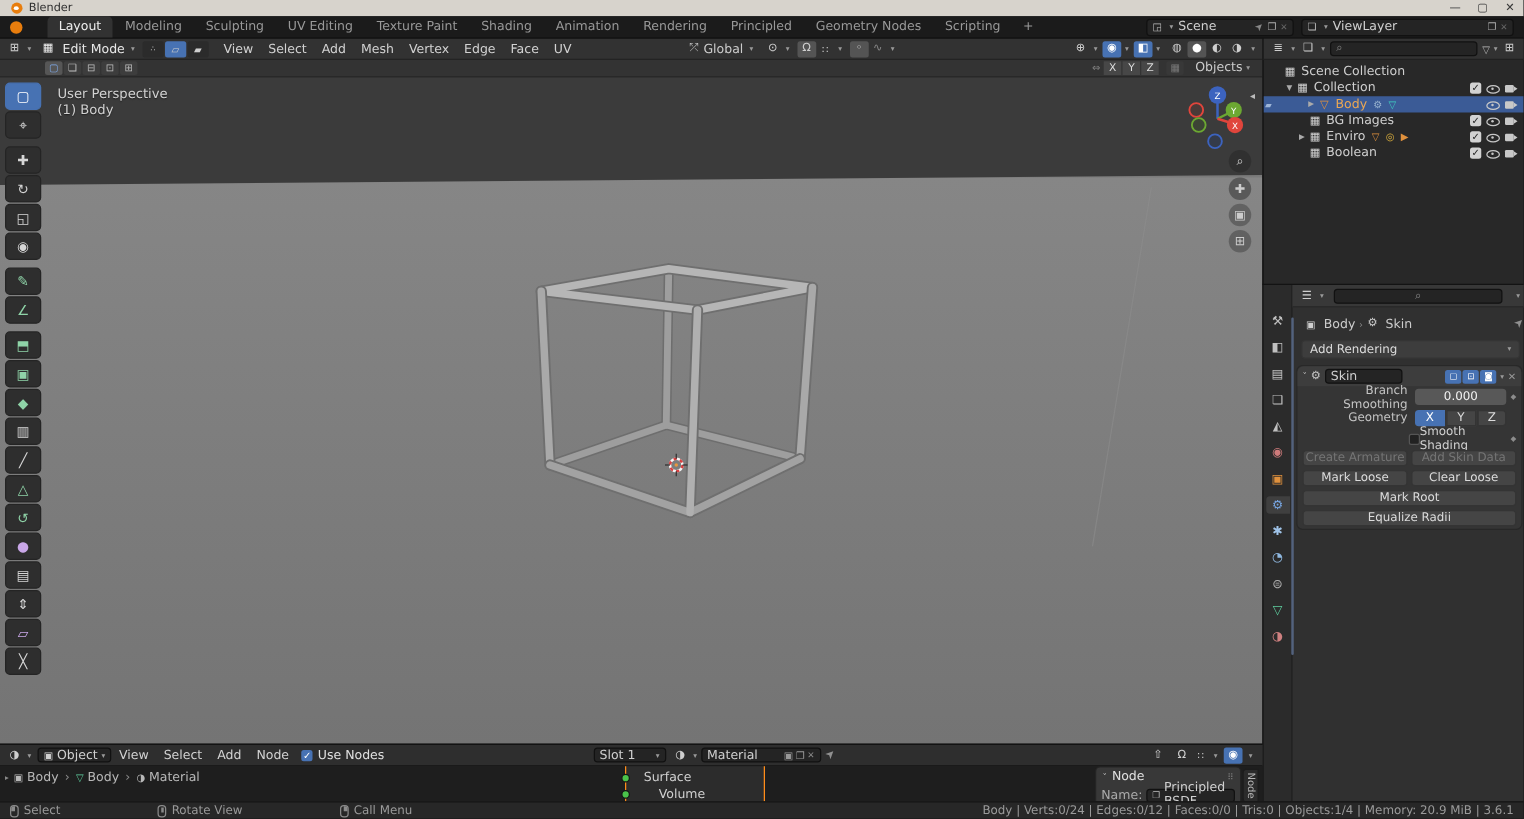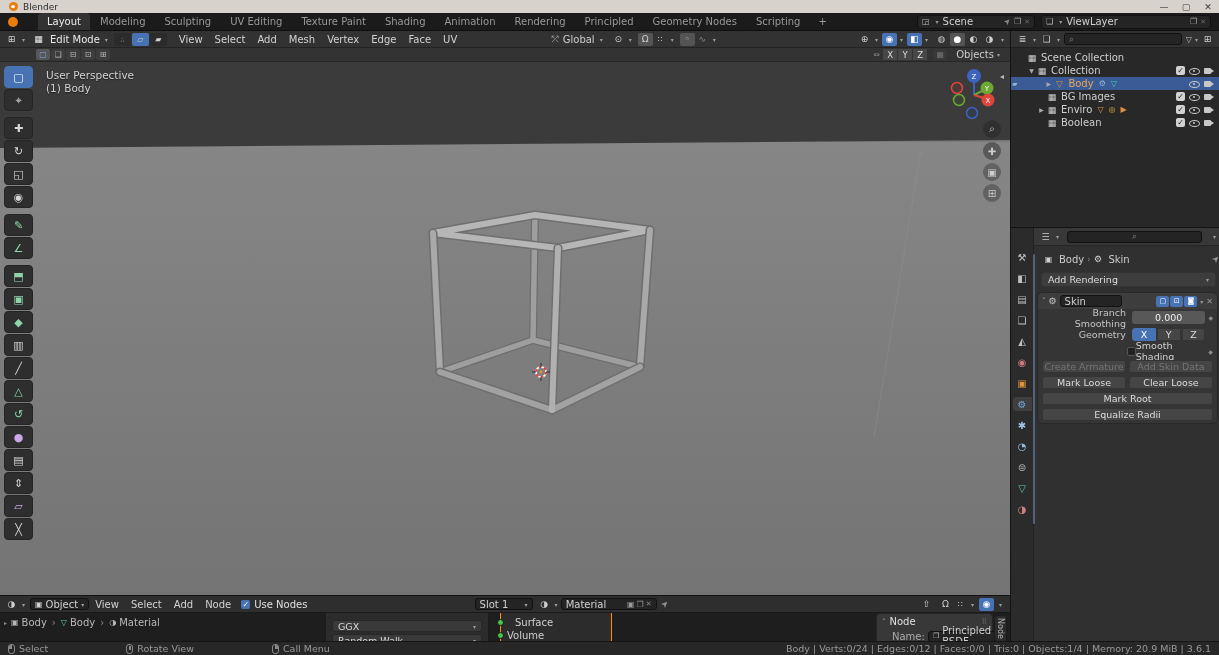--- a/index.html
+++ b/index.html
@@ -550,52 +550,41 @@
         <span style="font-size:8px;margin-right:3px">▣</span>
         <span>Body</span>
         <span style="margin:0 5px;color:#888">›</span>
         <span style="font-size:8px;margin-right:3px;color:#5fcf9f">▽</span>
         <span>Body</span>
         <span style="margin:0 5px;color:#888">›</span>
         <span style="font-size:8px;margin-right:3px">◑</span>
         <span>Material</span>
       </div>
 
-      <div class="node" id="bsdf-node" style="left:325px;top:-4px;width:164px;height:40px">
-          <div style="height:8px"></div>
-          <div class="node-dd">
-            <span>GGX</span>
-            <span class="chev">▾</span>
-          </div>
-          <div class="node-dd">
-            <span>Random Walk</span>
-            <span class="chev">▾</span>
-          </div>
-        </div>
 
       <div class="node" id="output-node" style="left:500px;top:-6px;width:112px;height:42px;border-left:1.5px solid #ff8c19;border-right:1.5px solid #ff8c19">
           <div style="height:8px"></div>
           <div class="row" style="height:13px;padding:0 6px;position:relative">
             <span class="socket" style="background: rgb(74, 194, 74); position: absolute; left: -4px;"></span>
             <span style="margin-left:8px;color:#d0d0d0">Surface</span>
           </div>
           <div class="row" style="height:13px;padding:0 6px;position:relative">
             <span class="socket" style="background: rgb(74, 194, 74); position: absolute; left: -4px;"></span>
-            <span style="margin-left:0;color:#d0d0d0">Volume</span>
+            <span style="margin-left:20px;color:#d0d0d0">Volume</span>
           </div>
         </div>
 
       <div class="npanel" style="left:876px;top:0;width:117px;height:29px">
         <div class="row" style="height:15px;padding:0 5px">
           <span style="font-size:7px;color:#bbb">˅</span>
           <span style="margin-left:4px;color:#e0e0e0">Node</span>
           <span style="flex:1"></span>
           <span style="color:#777;font-size:7px">⠿</span>
         </div>
-        <div class="row" style="height:14px;padding:0 15px">
+        <div class="row" style="height:14px;padding:0 4px">
           <span style="color:#aaa">Name:</span>
           <span class="field" style="flex:1;height:11px;margin-left:3px">
             <span style="font-size:7px;margin-right:3px;color:#bbb">❐</span>
             <span>Principled BSDF</span>
           </span>
         </div>
       </div>
       <div class="abs" style="left:994px;top:2px;width:13px;height:27px;background:#2b2b2b;border:1px solid #1c1c1c;border-radius:3px 0 0 3px;display:flex;align-items:center;justify-content:center">
         <span style="writing-mode:vertical-rl;font-size:8px;color:#b5b5b5">Node</span>
       </div>

